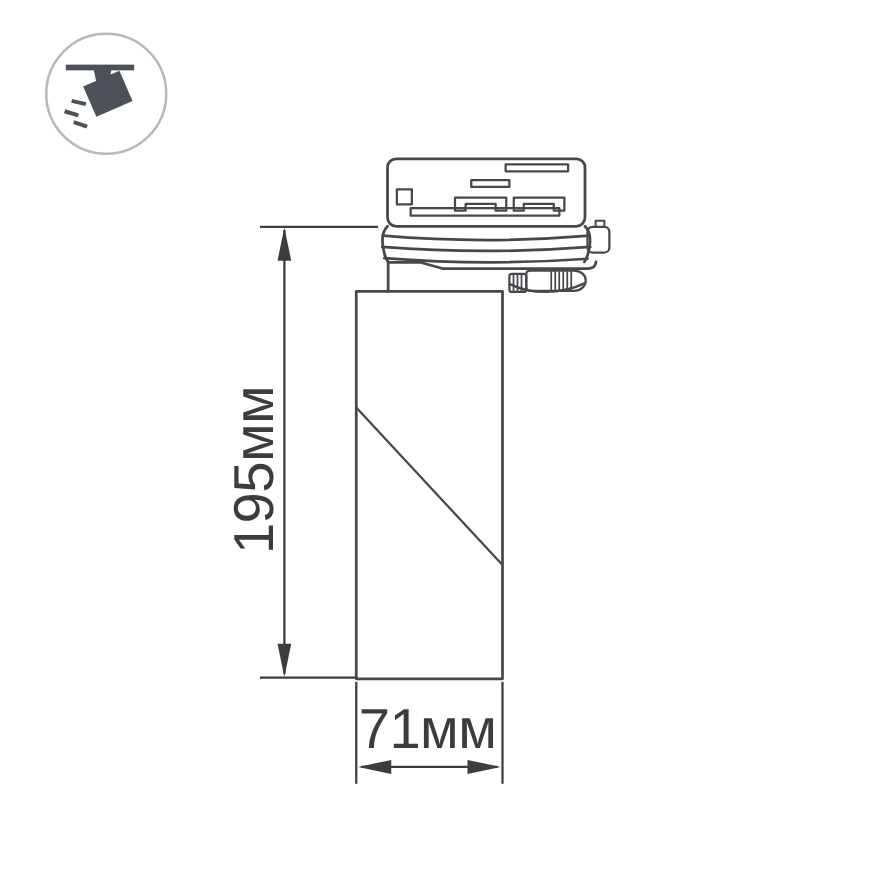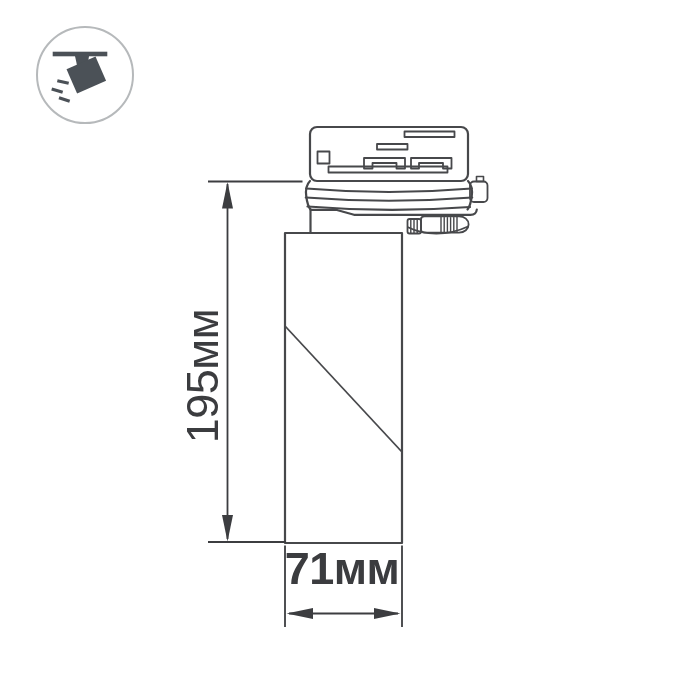--- a/index.html
+++ b/index.html
@@ -19,22 +19,22 @@
     color: #3b3c3f;
     text-align: center;
     white-space: nowrap;
   }
   .dim-h {
     left: 103px; top: 351px;
     width: 200px; height: 50px; line-height: 50px;
     transform: rotate(-90deg);
   }
   .dim-w {
-    left: 242px; top: 543px;
-    width: 200px; height: 52px; line-height: 52px; font-weight: bold;
+    left: 242px; top: 557px;
+    width: 200px; height: 52px; line-height: 52px;
   }
 </style>
 </head>
 <body>
 
 <div class="stage">
 
   <div class="badge">
     <svg width="150" height="150" viewBox="0 0 150 150">
       <circle cx="85" cy="75" r="48" fill="#ffffff" stroke="#b6b9bb" stroke-width="2"></circle>

